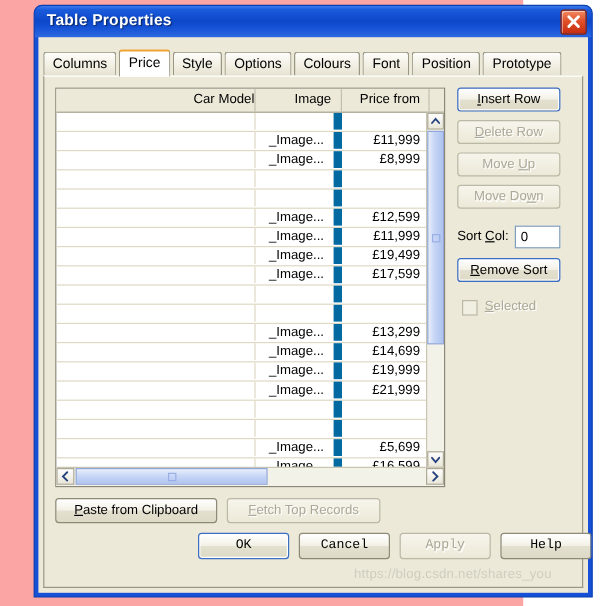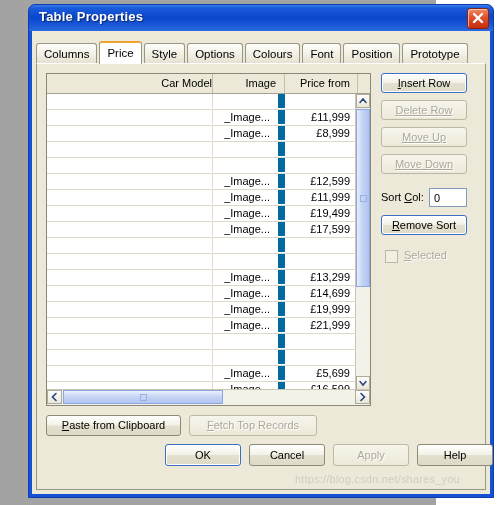--- a/index.html
+++ b/index.html
@@ -2,21 +2,21 @@
 <html><head>
 <meta charset="utf-8">
 <style>
   html,body{margin:0;padding:0;}
   body{
     width:500px;height:505px;overflow:hidden;
     background:#ffffff;
     font-family:"Liberation Sans", sans-serif;
     -webkit-font-smoothing:none;
   }
-  .screen{position:relative;width:436px;height:505px;background:#a3a3a3;}
+  .screen{position:relative;width:436px;height:505px;background:#fca5a5;}
 
   
   .window{
     position:absolute;left:28px;top:4px;width:466px;height:494px;
     background:#1550d6;
     border:1px solid #0b3fb0;
     border-radius:7px 7px 0 0;
     box-sizing:border-box;
     overflow:hidden;
   }
@@ -166,21 +166,21 @@
     display:block;width:86px;height:20px;line-height:18px;
     margin-bottom:7px;
     background:linear-gradient(to bottom,#ffffff 0%,#f3f1e6 48%,#e4e0cf 52%,#dedac7 100%);
     border:1px solid #8d8a78;border-radius:3px;
     font-size:11px;font-family:"Liberation Sans",sans-serif;color:#000;
     text-align:center;cursor:pointer;box-sizing:border-box;
     padding:0;
   }
   .btn.default{border:1px solid #3c6fc4;box-shadow:inset 0 0 0 1px #fff;}
   .btn.disabled{color:#aca899;text-shadow:1px 1px 0 #fff;cursor:default;
-    background:linear-gradient(to bottom,#f7f5ec 0%,#ece9d8 100%);border-color:#bbb8a6;text-decoration:underline;}
+    background:linear-gradient(to bottom,#f7f5ec 0%,#ece9d8 100%);border-color:#bbb8a6;}
   .sortrow{margin-top:14px;margin-bottom:7px;height:20px;position:relative;}
   .sortlbl{position:absolute;left:0;top:3px;font-size:11px;color:#000;}
   .sortinput{
     position:absolute;left:48px;top:0;width:38px;height:19px;
     border:1px solid #7f9db9;background:#fff;
     font-size:11px;font-family:"Liberation Sans",sans-serif;color:#000;
     padding:0 0 0 4px;box-sizing:border-box;line-height:17px;
   }
   .chkrow{margin-top:14px;position:relative;height:16px;}
   .chkbox{
@@ -202,21 +202,21 @@
   #paste-clip{left:9px;top:351px;width:135px;}
   #fetch-top{left:152px;top:351px;width:128px;color:#aca899;
     text-shadow:1px 1px 0 #fff;cursor:default;
     background:linear-gradient(to bottom,#f7f5ec 0%,#ece9d8 100%);border-color:#bbb8a6;}
 
   .footer{position:absolute;left:0;right:0;bottom:22px;height:23px;}
   .fbtn{
     position:absolute;top:0;width:76px;height:22px;line-height:20px;
     background:linear-gradient(to bottom,#ffffff 0%,#f3f1e6 48%,#e4e0cf 52%,#dedac7 100%);
     border:1px solid #8d8a78;border-radius:3px;
-    font-size:11px;font-family:Liberation Sans, sans-serif;color:#000;
+    font-size:11px;font-family:Liberation Mono, monospace;color:#000;
     text-align:center;cursor:pointer;box-sizing:border-box;padding:0;
   }
   #ok-button{left:128px;border:1px solid #3c6fc4;box-shadow:inset 0 0 0 1px #fff;}
   #cancel-button{left:212px;}
   #apply-button{left:296px;color:#aca899;text-shadow:1px 1px 0 #fff;cursor:default;
     background:linear-gradient(to bottom,#f7f5ec 0%,#ece9d8 100%);border-color:#bbb8a6;}
   #help-button{left:380px;}
 
   .watermark{
     position:absolute;left:258px;bottom:4px;

